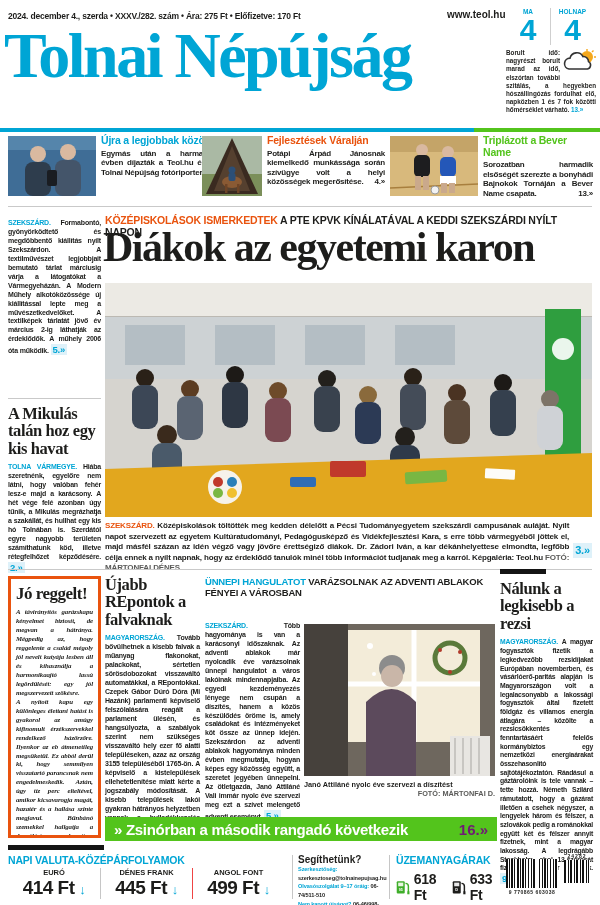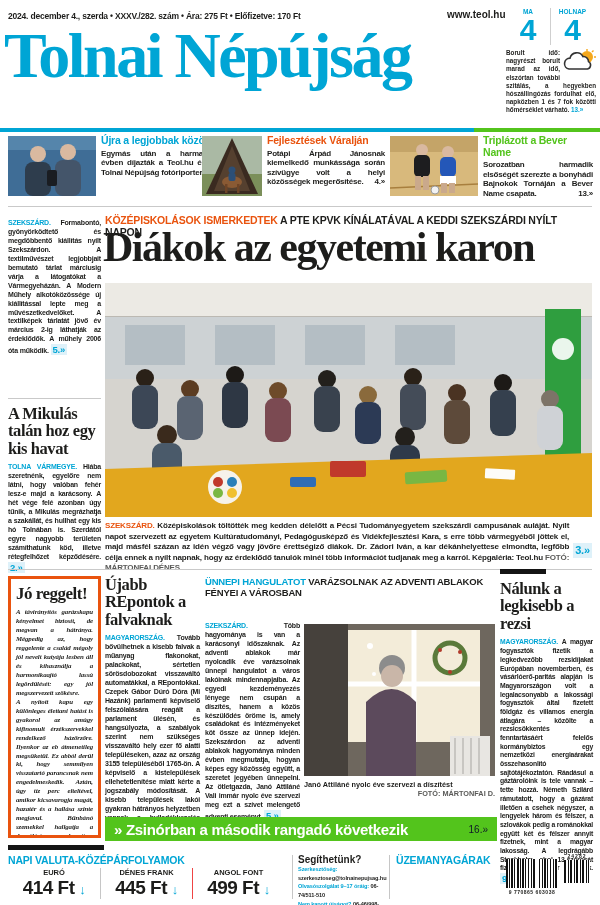--- a/index.html
+++ b/index.html
@@ -307,21 +307,21 @@
     <h2 class="art">Nálunk a legkisebb a rezsi</h2>
     <p class="bodytxt" style="margin-top:6px;font-size:6.8px;">
       <span class="loc">MAGYARORSZÁG.</span>
       <span>A magyar fogyasztók fizetik a legkedvezőbb rezsidíjakat Európában novemberben, és vásárlóerő-paritás alapján is Magyarországon volt a legalacsonyabb a lakossági fogyasztók által fizetett földgáz és villamos energia átlagára – közölte a rezsicsökkentés fenntartásáért felelős kormánybiztos egy nemzetközi energiaárakat összehasonlító sajtótájékoztatón. Ráadásul a gáztárolóink is tele vannak – tette hozzá. Németh Szilárd rámutatott, hogy a gázárat illetően a csehek négyszer, a lengyelek három és félszer, a szlovákok pedig a románokkal együtt két és félszer annyit fizetnek, mint a magyar lakosság. A legdrágább Stockholm, ahol 13-szorosát fizetik a magyar áraknak.</span>
       <span class="pref">9.»</span>
     </p>
   </div>
 
   <div class="abs" style="left:105px;top:817px;width:392px;height:24px;background:#53c41c;display:flex;align-items:center;justify-content:space-between;padding:0 9px;">
     <span style="color:#fff;font-size:15px;font-weight:900;letter-spacing:-0.3px;">» Zsinórban a második rangadó következik</span>
-    <span style="color:#0f172a;font-size:10px;font-weight:400;">16.»</span>
+    <span style="color:#701a75;font-size:15px;font-weight:700;">16.»</span>
   </div>
 
   <div class="abs" style="left:8px;top:845px;width:96px;height:5px;background:#141414;"></div>
 
   <div class="abs" style="left:8px;top:854px;width:278px;">
     <div class="cyan" style="font-size:10.5px;font-weight:900;letter-spacing:-0.2px;">NAPI VALUTA-KÖZÉPÁRFOLYAMOK</div>
     <div style="display:flex;margin-top:2px;text-align:center;">
       <div style="width:92px;">
         <div style="font-size:7.5px;font-weight:bold;">EURÓ</div>
         <div class="cur-val"><span>414 Ft</span>
@@ -350,20 +350,38 @@
       <span>06-74/511-510</span></div>
     <div class="helpline"><span class="cyan">Nem kapott újságot?</span>
       <span>06-46/998-800</span></div>
 
   </div>
 
   <div class="vdiv" style="left:389px;top:855px;height:44px;"></div>
 
   <div class="abs" style="left:396px;top:854px;width:102px;">
     <div class="cyan" style="font-size:10.5px;font-weight:900;letter-spacing:-0.2px;">ÜZEMANYAGÁRAK</div>
+    <div style="display:flex;align-items:center;gap:4px;margin-top:5px;">
+      <svg class="thumb" width="19" height="22" viewBox="0 0 19 22">
+        <rect x="1" y="3" width="11" height="17" rx="1.5" fill="#3fae2a"></rect>
+        <rect x="3" y="5" width="7" height="5" fill="#e8f6e2"></rect>
+        <text x="6.5" y="17" font-size="5" font-weight="bold" fill="#fff" text-anchor="middle" font-family="Liberation Sans,sans-serif">95</text>
+        <path d="M13 6 Q17 6 17 10 L17 18" stroke="#3fae2a" stroke-width="2" fill="none"></path>
+        <rect x="15.5" y="17" width="3" height="4" fill="#3fae2a"></rect>
+      </svg>
+      <span class="fuel-price">618 Ft</span>
+      <svg class="thumb" width="19" height="22" viewBox="0 0 19 22" style="margin-left:6px;">
+        <rect x="1" y="3" width="11" height="17" rx="1.5" fill="#1d1d1b"></rect>
+        <rect x="3" y="5" width="7" height="5" fill="#e8e8e8"></rect>
+        <text x="6.5" y="17" font-size="5.5" font-weight="bold" fill="#fff" text-anchor="middle" font-family="Liberation Sans,sans-serif">D</text>
+        <path d="M13 6 Q17 6 17 10 L17 18" stroke="#1d1d1b" stroke-width="2" fill="none"></path>
+        <rect x="15.5" y="17" width="3" height="4" fill="#1d1d1b"></rect>
+      </svg>
+      <span class="fuel-price">633 Ft</span>
+    </div>
   </div>
 
   <div class="abs" style="left:506px;top:853px;width:88px;height:48px;">
     <div style="position:absolute;left:58px;top:0;width:26px;font-size:5px;font-weight:bold;text-align:center;letter-spacing:1px;">24282</div>
     <div class="bars-main" style="position:absolute;left:0;top:6px;"></div>
     <div class="bars-addon" style="position:absolute;left:58px;top:7px;"></div>
     <div style="position:absolute;left:0;top:36px;width:52px;font-size:5px;font-weight:bold;text-align:center;letter-spacing:0.5px;">9 770865 603038</div>
   </div>
 
 </div>

